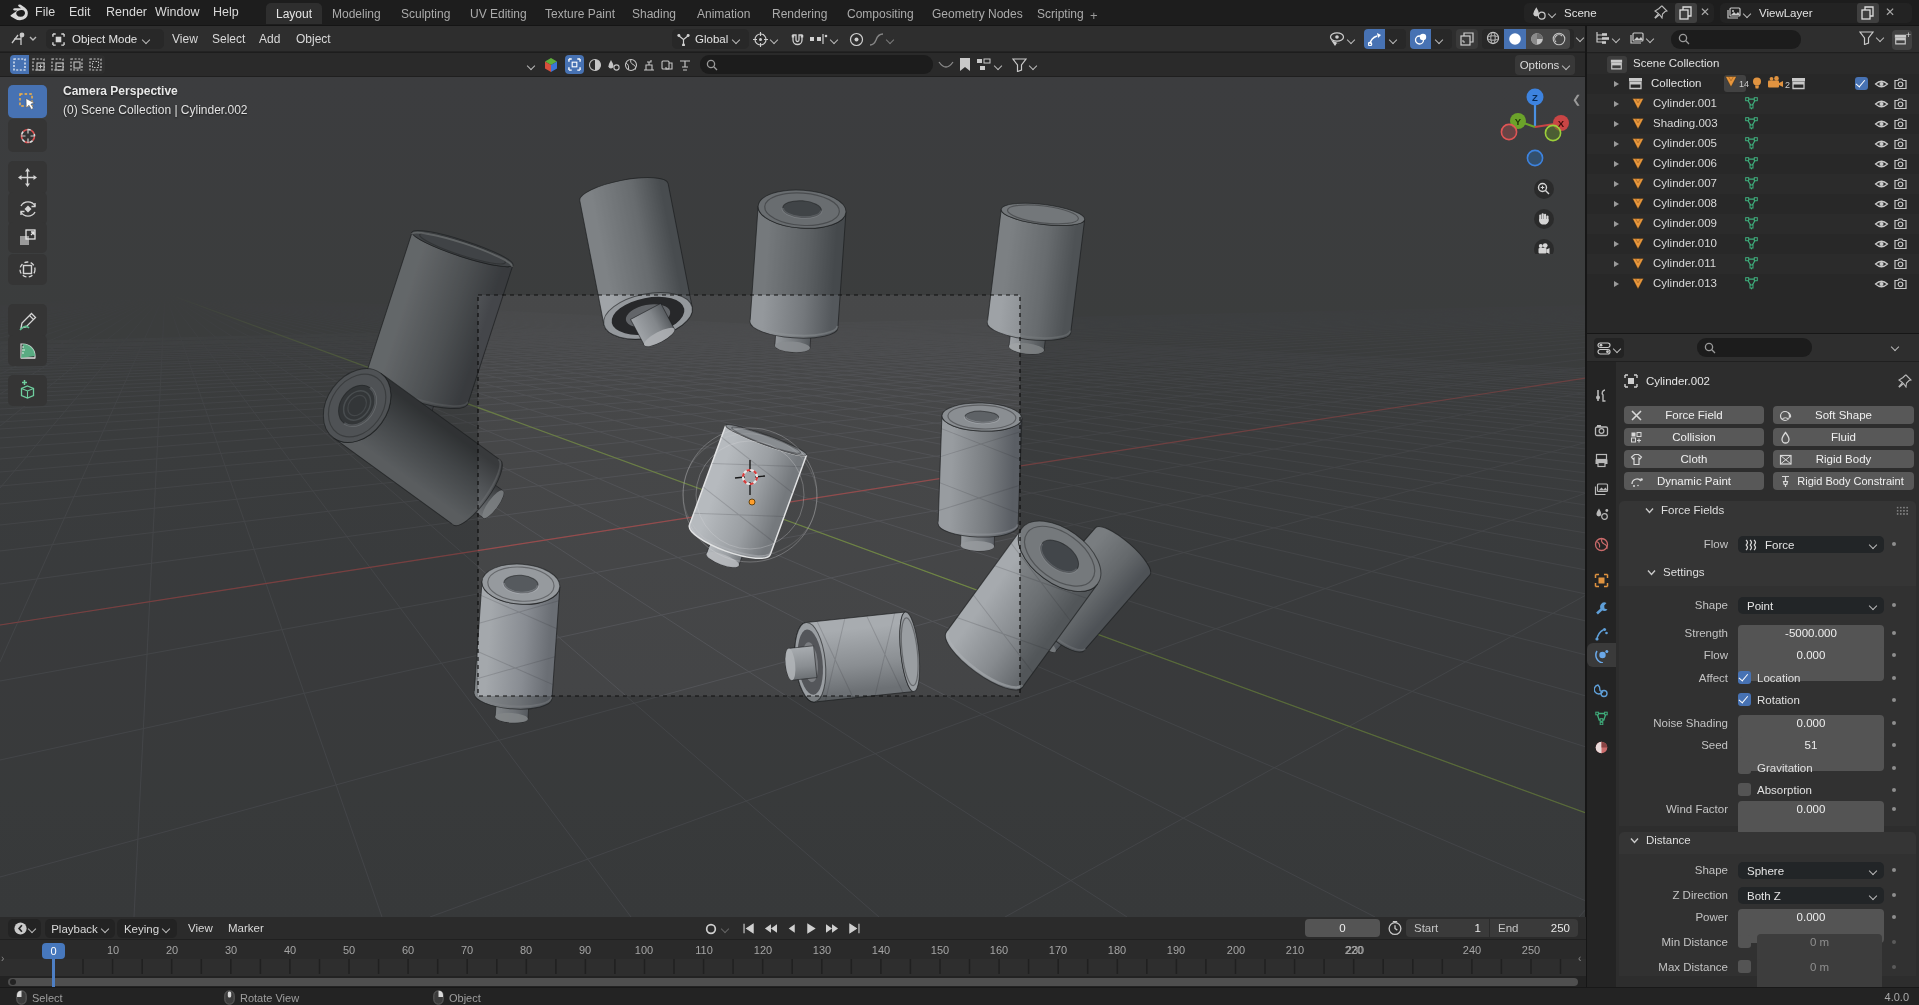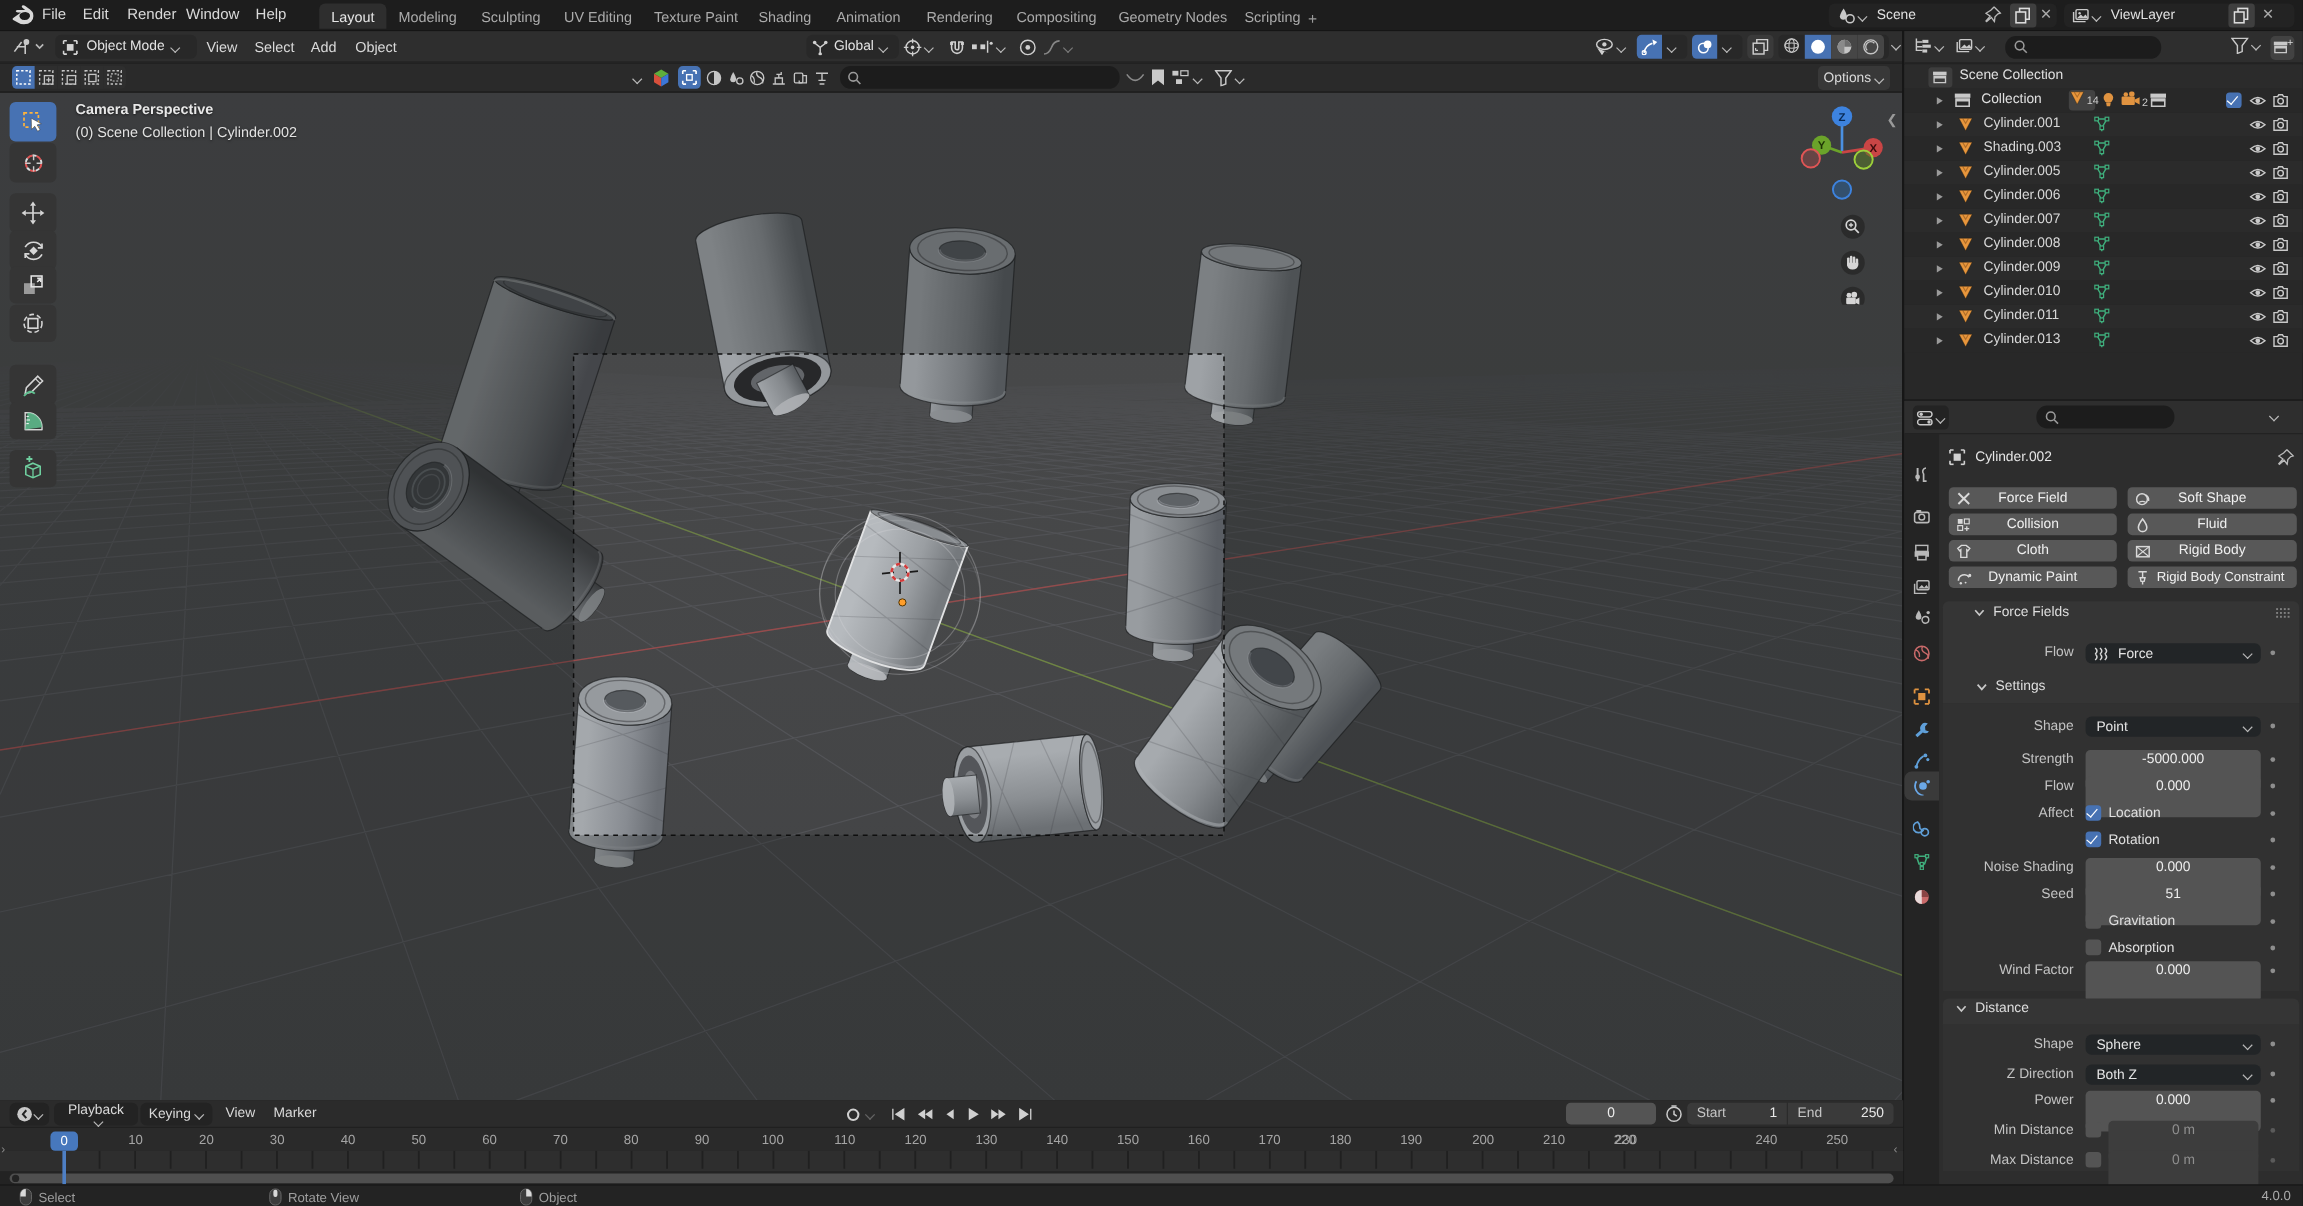--- a/index.html
+++ b/index.html
@@ -1258,21 +1258,21 @@
     </div>
     <div class="abs" style="left:0;top:917px;width:1586px;height:70px;background:#2b2b2b;">
       <div class="abs" style="left:0;top:0;width:1586px;height:23px;background:#2b2b2b;border-bottom:1px solid #202020;">
         <div class="abs row" style="left:8px;top:2px;width:33px;height:19px;background:#232323;border-radius:5px;justify-content:center;">
           <svg width="15" height="15" viewBox="0 0 16 16">
             <circle cx="8" cy="8" r="6.5" fill="#c9c9c9"></circle>
             <path d="M9.5 4.5 L6.5 8 L9.5 11.5" fill="none" stroke="#232323" stroke-width="1.8"></path>
           </svg>
           <span class="chev" style="margin-left:1px;"></span>
         </div>
-        <div class="abs row" style="left:45px;top:2px;width:70px;height:19px;background:#232323;border-radius:5px;justify-content:center;flex-direction:column;">
+        <div class="abs row" style="left:45px;top:2px;width:70px;height:19px;background:#232323;border-radius:5px;justify-content:center;">
           <span style="color:#d9d9d9;font-size:11.5px;">Playback</span>
           <span class="chev" style="margin-left:4px;"></span>
         </div>
         <div class="abs row" style="left:117px;top:2px;width:60px;height:19px;background:#232323;border-radius:5px;justify-content:center;">
           <span style="color:#d9d9d9;font-size:11.5px;">Keying</span>
           <span class="chev" style="margin-left:4px;"></span>
         </div>
         <div class="abs" style="left:188px;top:5px;color:#d9d9d9;font-size:11.5px;">View</div>
         <div class="abs" style="left:228px;top:5px;color:#d9d9d9;font-size:11.5px;">Marker</div>
         <div class="abs row" style="left:703px;top:3px;height:17px;">

